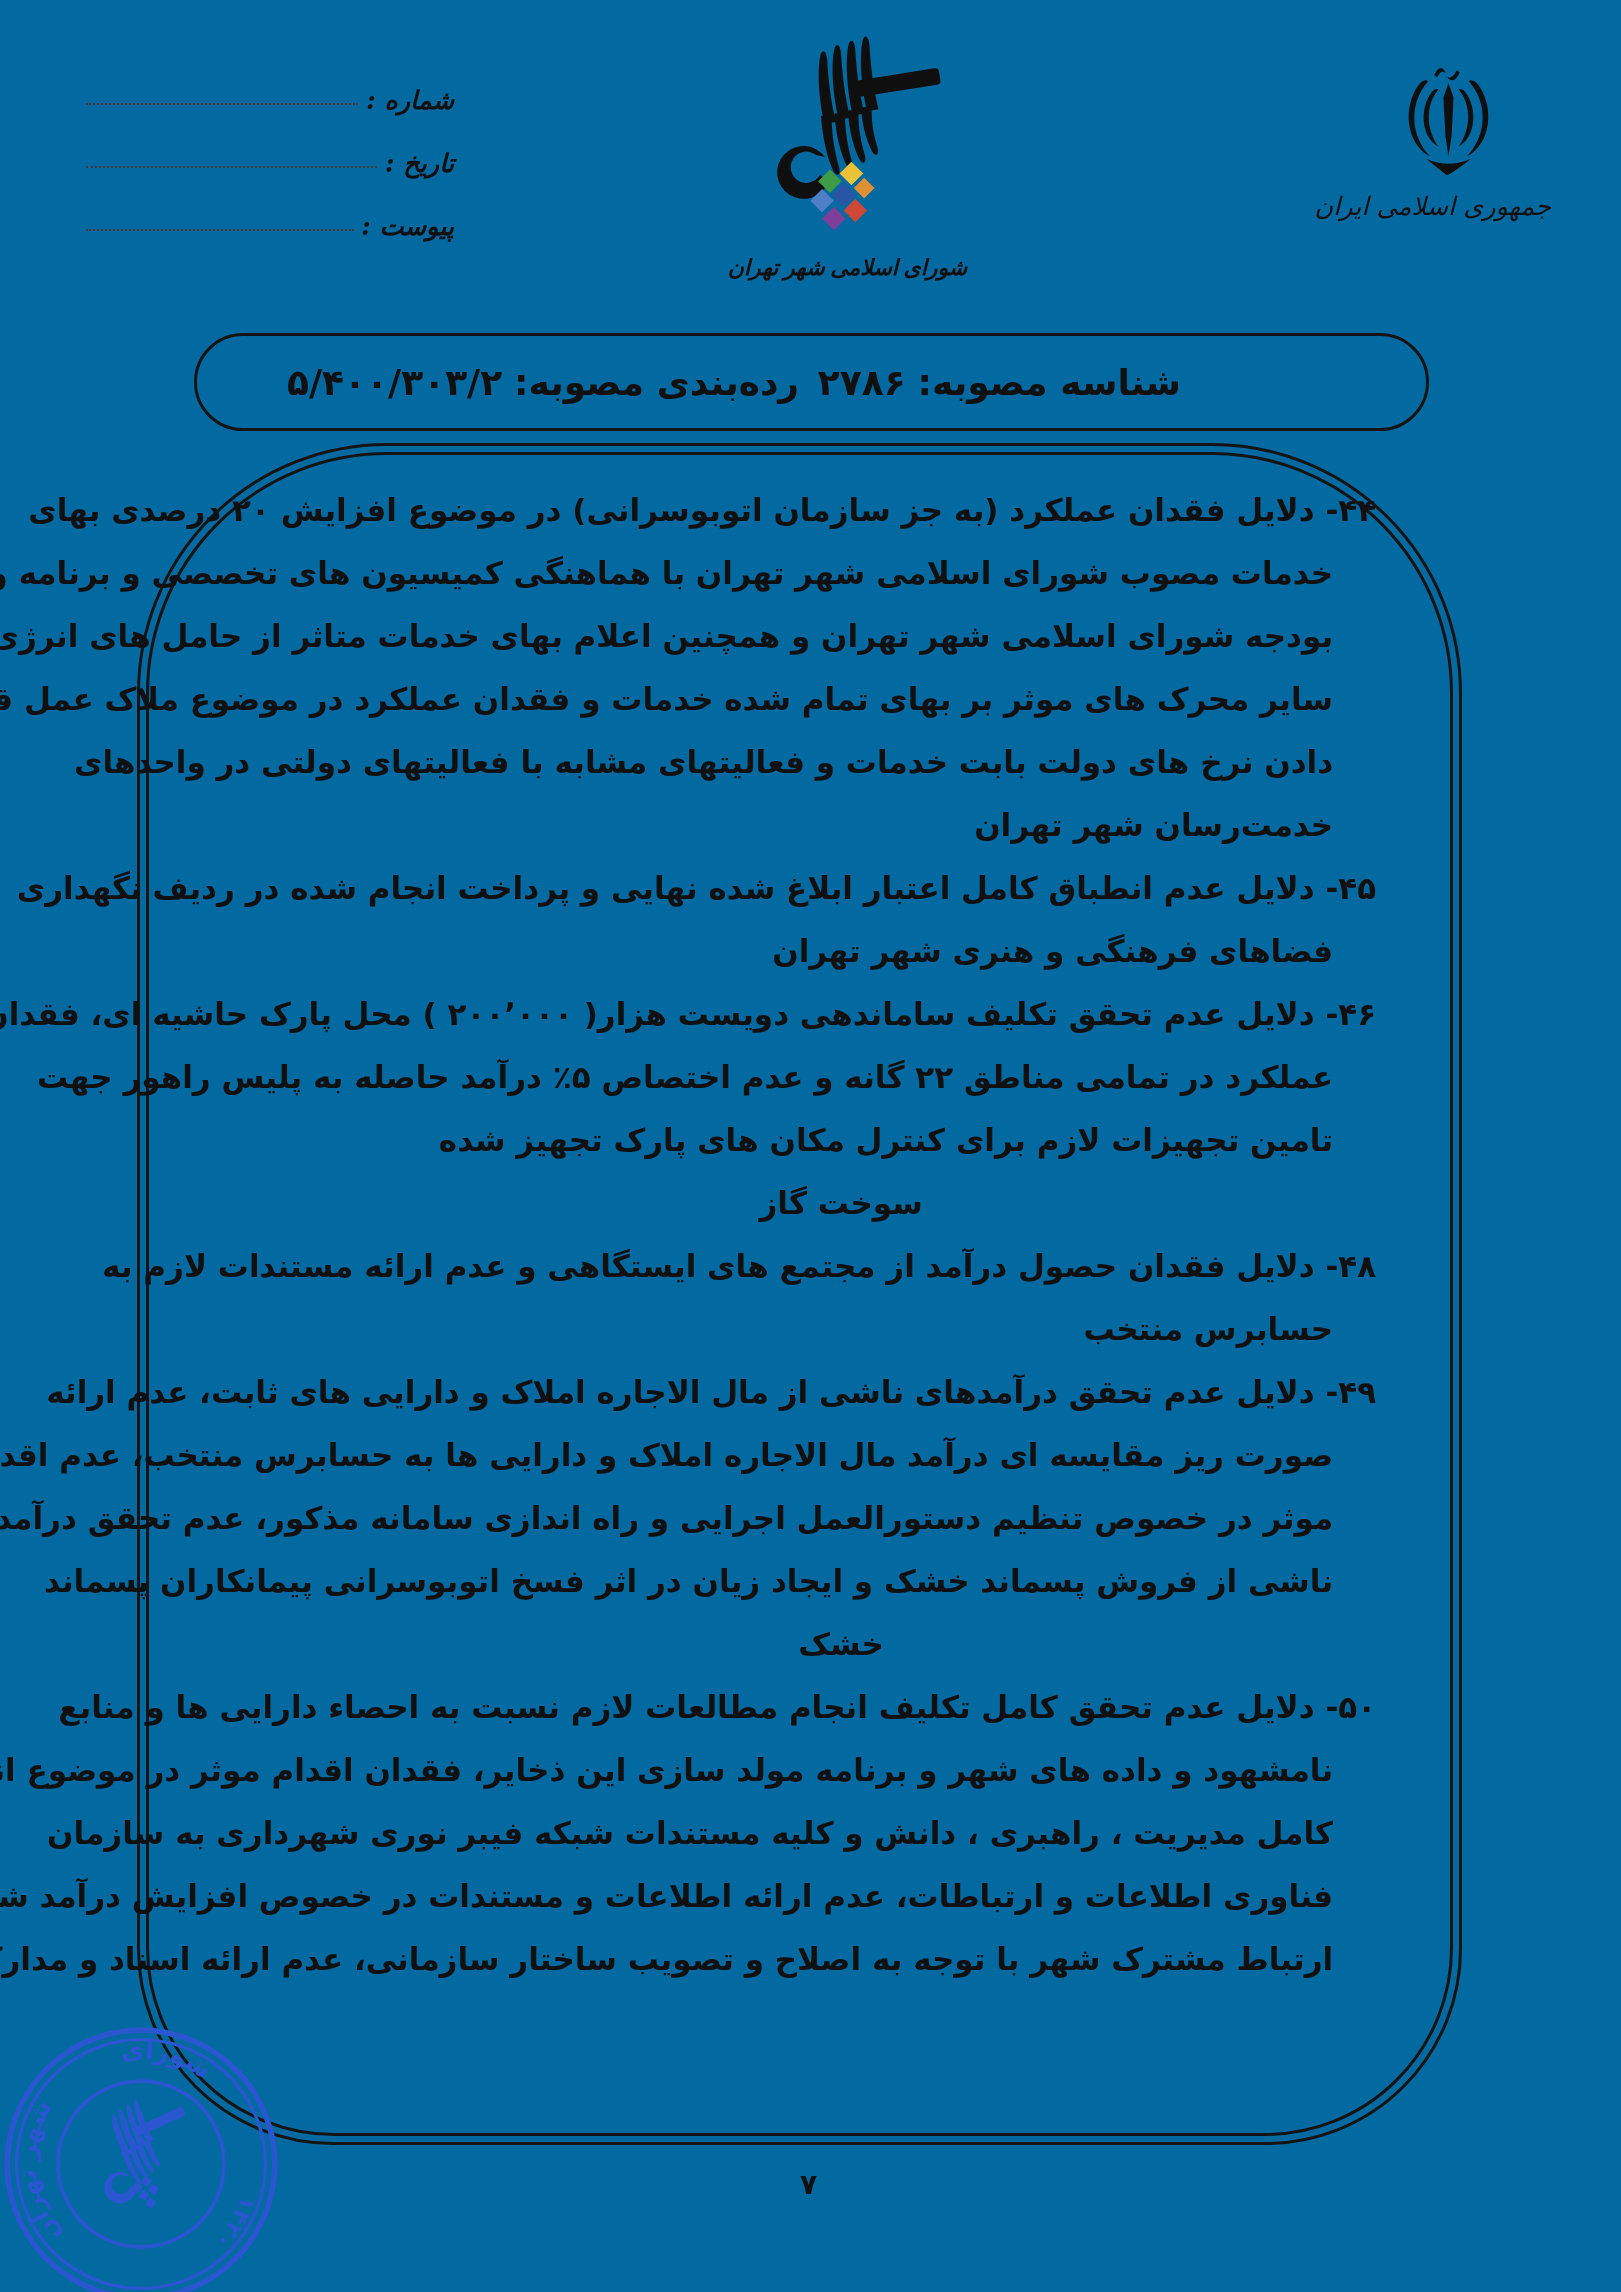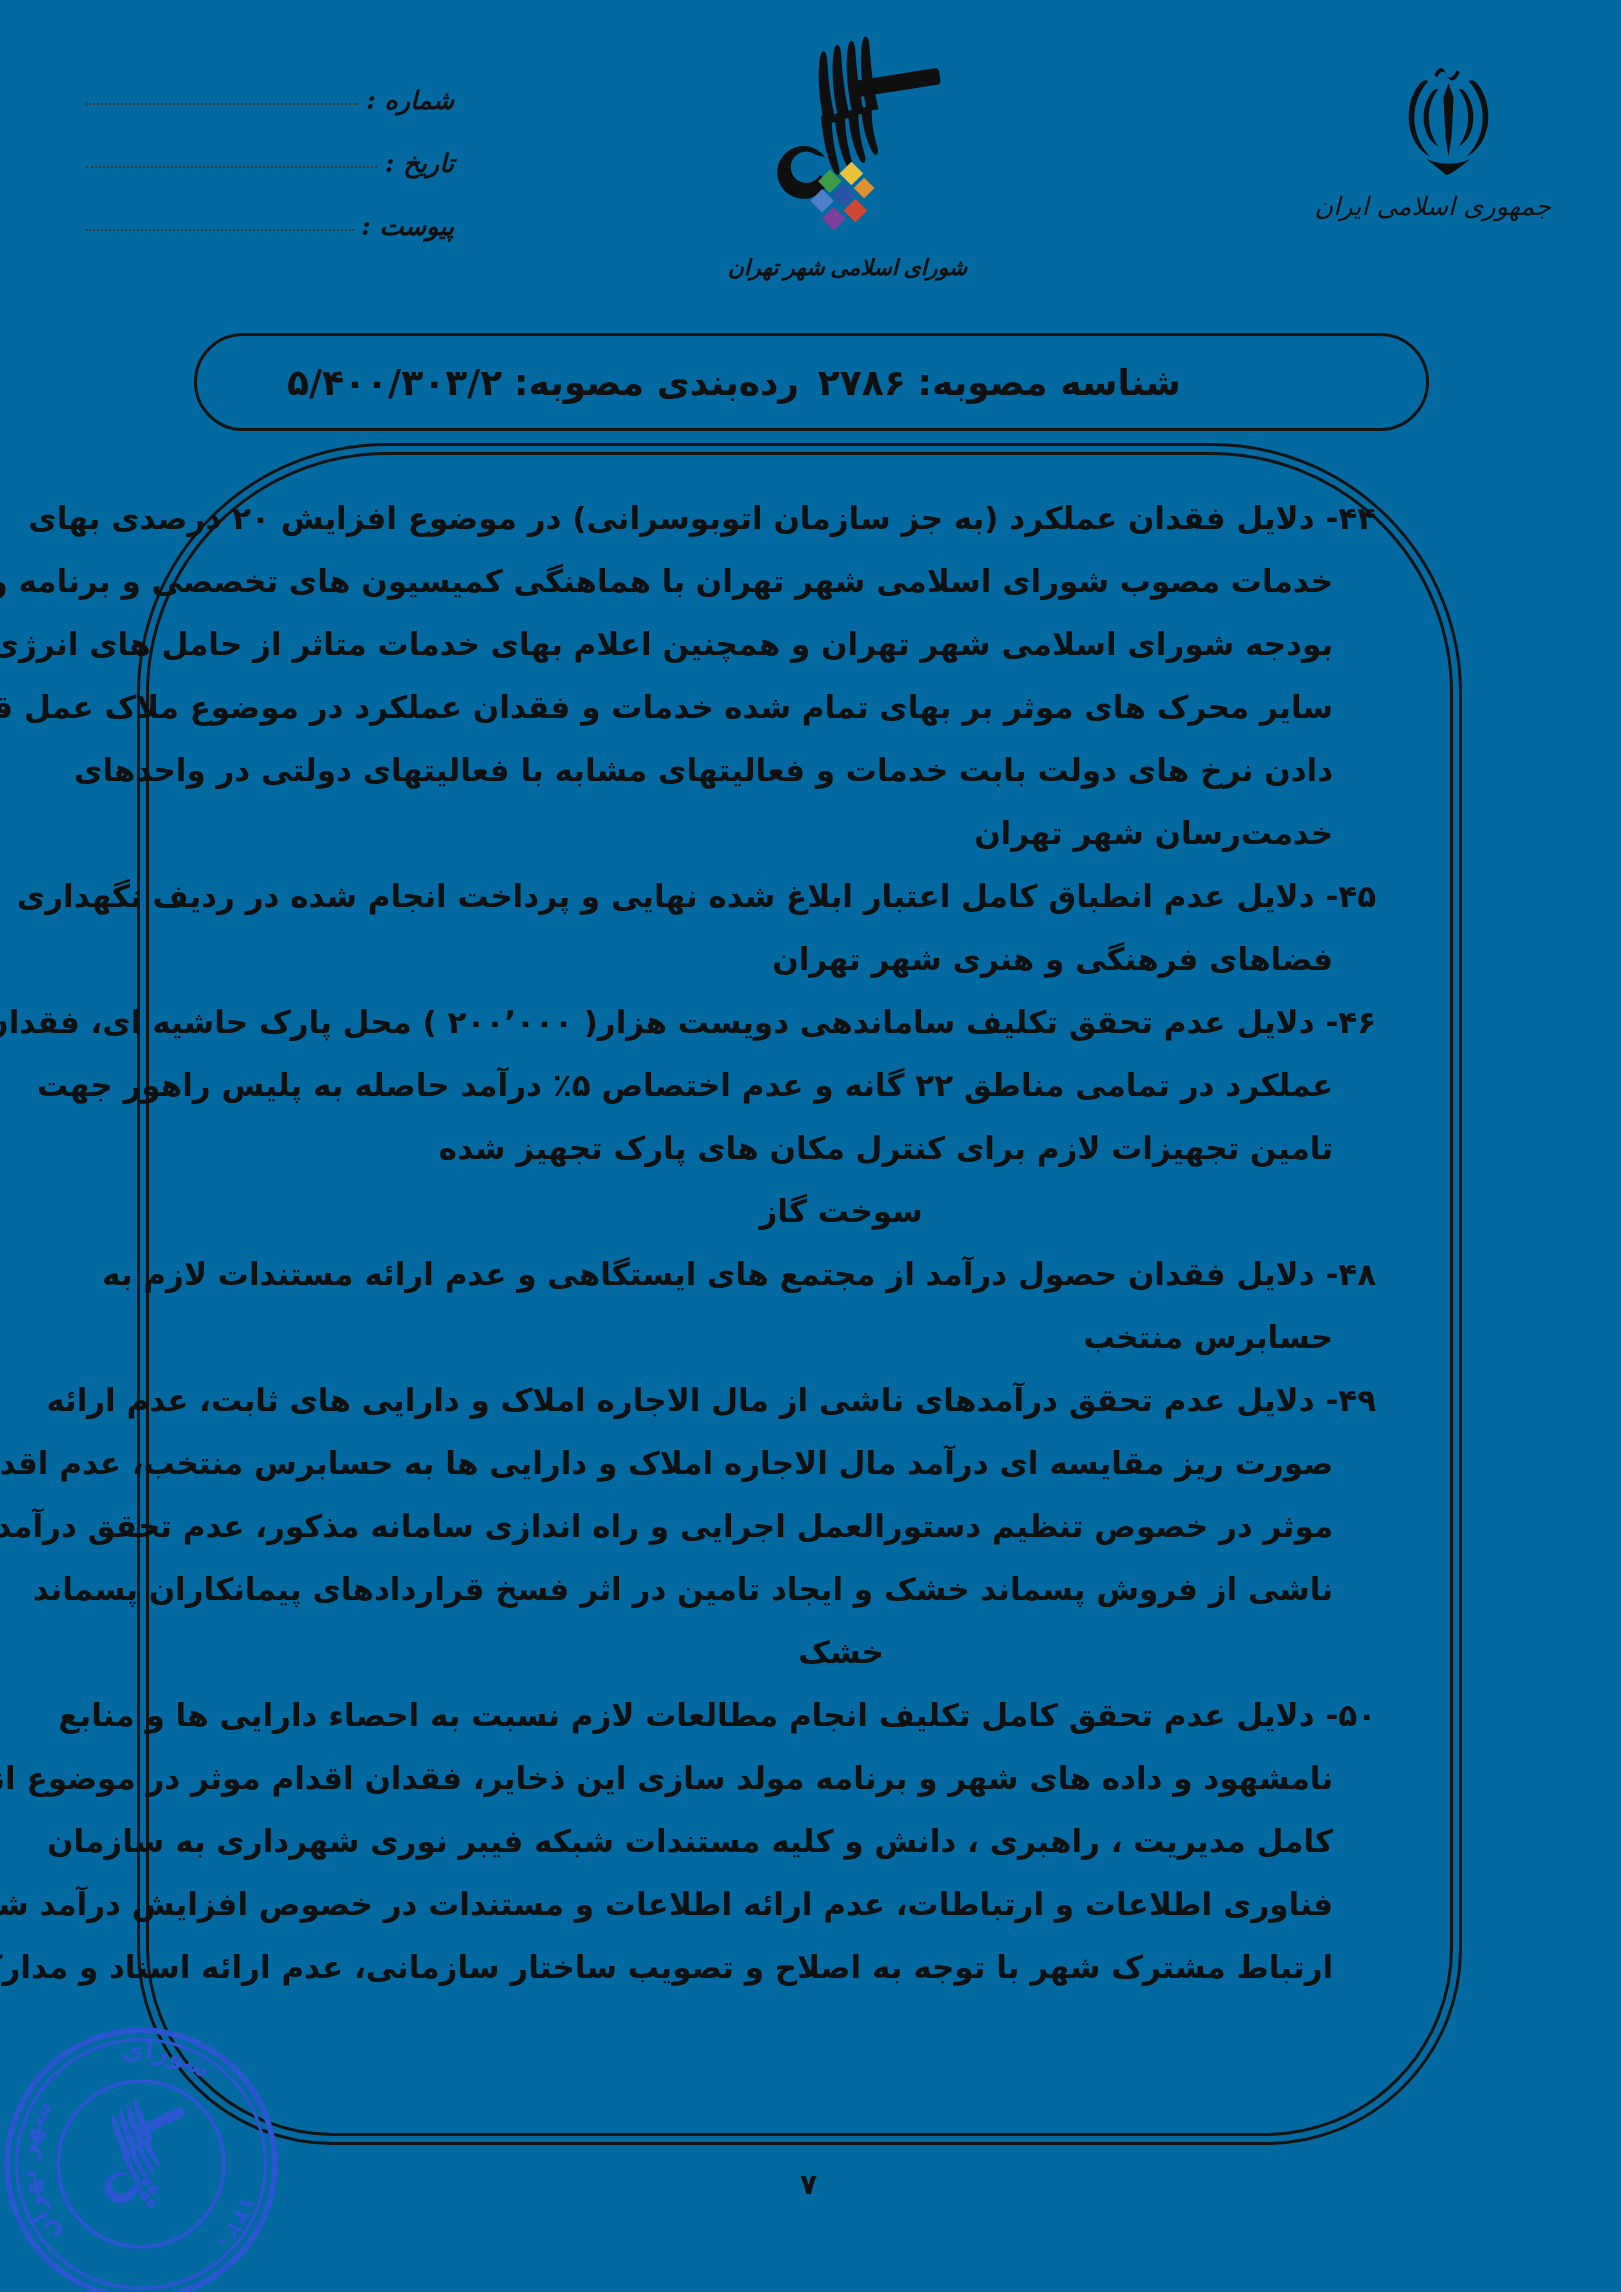--- a/index.html
+++ b/index.html
@@ -28,21 +28,21 @@
         border:3.4px solid #141414;border-radius:51px;box-sizing:border-box;
         display:flex;justify-content:space-between;align-items:center;direction:rtl;
         padding:0 245px 0 90px;}
   .band .pair{display:flex;gap:11.8px;font-weight:700;font-size:36px;white-space:nowrap;}
 
   
   .main-box{position:absolute;left:137px;top:443px;width:1325px;height:1702px;
             border:3.9px solid #141414;border-radius:250px 250px 196px 196px;box-sizing:border-box;}
   .main-box .inner{position:absolute;inset:5.9px;border:3.4px solid #141414;
                    border-radius:241px 241px 188px 188px;}
-  .content{position:absolute;inset:0;padding:32px 74px 0 33px;direction:rtl;}
+  .content{position:absolute;inset:0;padding:24px 74px 0 33px;direction:rtl;}
   .para{margin:0;}
   .line{font-size:31px;font-weight:700;line-height:63px;white-space:nowrap;
         text-align:justify;text-align-last:justify;text-justify:inter-word;overflow:visible;}
   .line.cont{padding-right:43px;}
   .line.last-right{text-align:left;text-align-last:right;}
   .line.last-center{text-align:center;text-align-last:center;padding-left:14%;}
   .line.last-fill{text-align:justify;text-align-last:justify;}
 
   
   .page-number{position:absolute;left:774px;top:2168px;width:69px;text-align:center;
@@ -163,21 +163,21 @@
             <div class="line cont last-center">سوخت گاز</div>
           </div>
           <div class="para">
             <div class="line">۴۸- دلایل فقدان حصول درآمد از مجتمع های ایستگاهی و عدم ارائه مستندات لازم به</div>
             <div class="line cont last-right">حسابرس منتخب</div>
           </div>
           <div class="para">
             <div class="line">۴۹- دلایل عدم تحقق درآمدهای ناشی از مال الاجاره املاک و دارایی های ثابت، عدم ارائه</div>
             <div class="line cont">صورت ریز مقایسه ای درآمد مال الاجاره املاک و دارایی ها به حسابرس منتخب، عدم اقدام</div>
             <div class="line cont">موثر در خصوص تنظیم دستورالعمل اجرایی و راه اندازی سامانه مذکور، عدم تحقق درآمدهای</div>
-            <div class="line cont">ناشی از فروش پسماند خشک و ایجاد تامین در اثر فسخ قراردادهای پیمانکاران پسماند</div>
+            <div class="line cont">ناشی از فروش پسماند خشک و ایجاد زیان در اثر فسخ اتوبوسرانی پیمانکاران پسماند</div>
             <div class="line cont last-center">خشک</div>
           </div>
           <div class="para">
             <div class="line">۵۰- دلایل عدم تحقق کامل تکلیف انجام مطالعات لازم نسبت به احصاء دارایی ها و منابع</div>
             <div class="line cont">نامشهود و داده های شهر و برنامه مولد سازی این ذخایر، فقدان اقدام موثر در موضوع انتقال</div>
             <div class="line cont">کامل مدیریت ، راهبری ، دانش و کلیه مستندات شبکه فیبر نوری شهرداری به سازمان</div>
             <div class="line cont">فناوری اطلاعات و ارتباطات، عدم ارائه اطلاعات و مستندات در خصوص افزایش درآمد شرکت</div>
             <div class="line cont last-fill">ارتباط مشترک شهر با توجه به اصلاح و تصویب ساختار سازمانی، عدم ارائه اسناد و مدارک</div>
           </div>
         </div>

